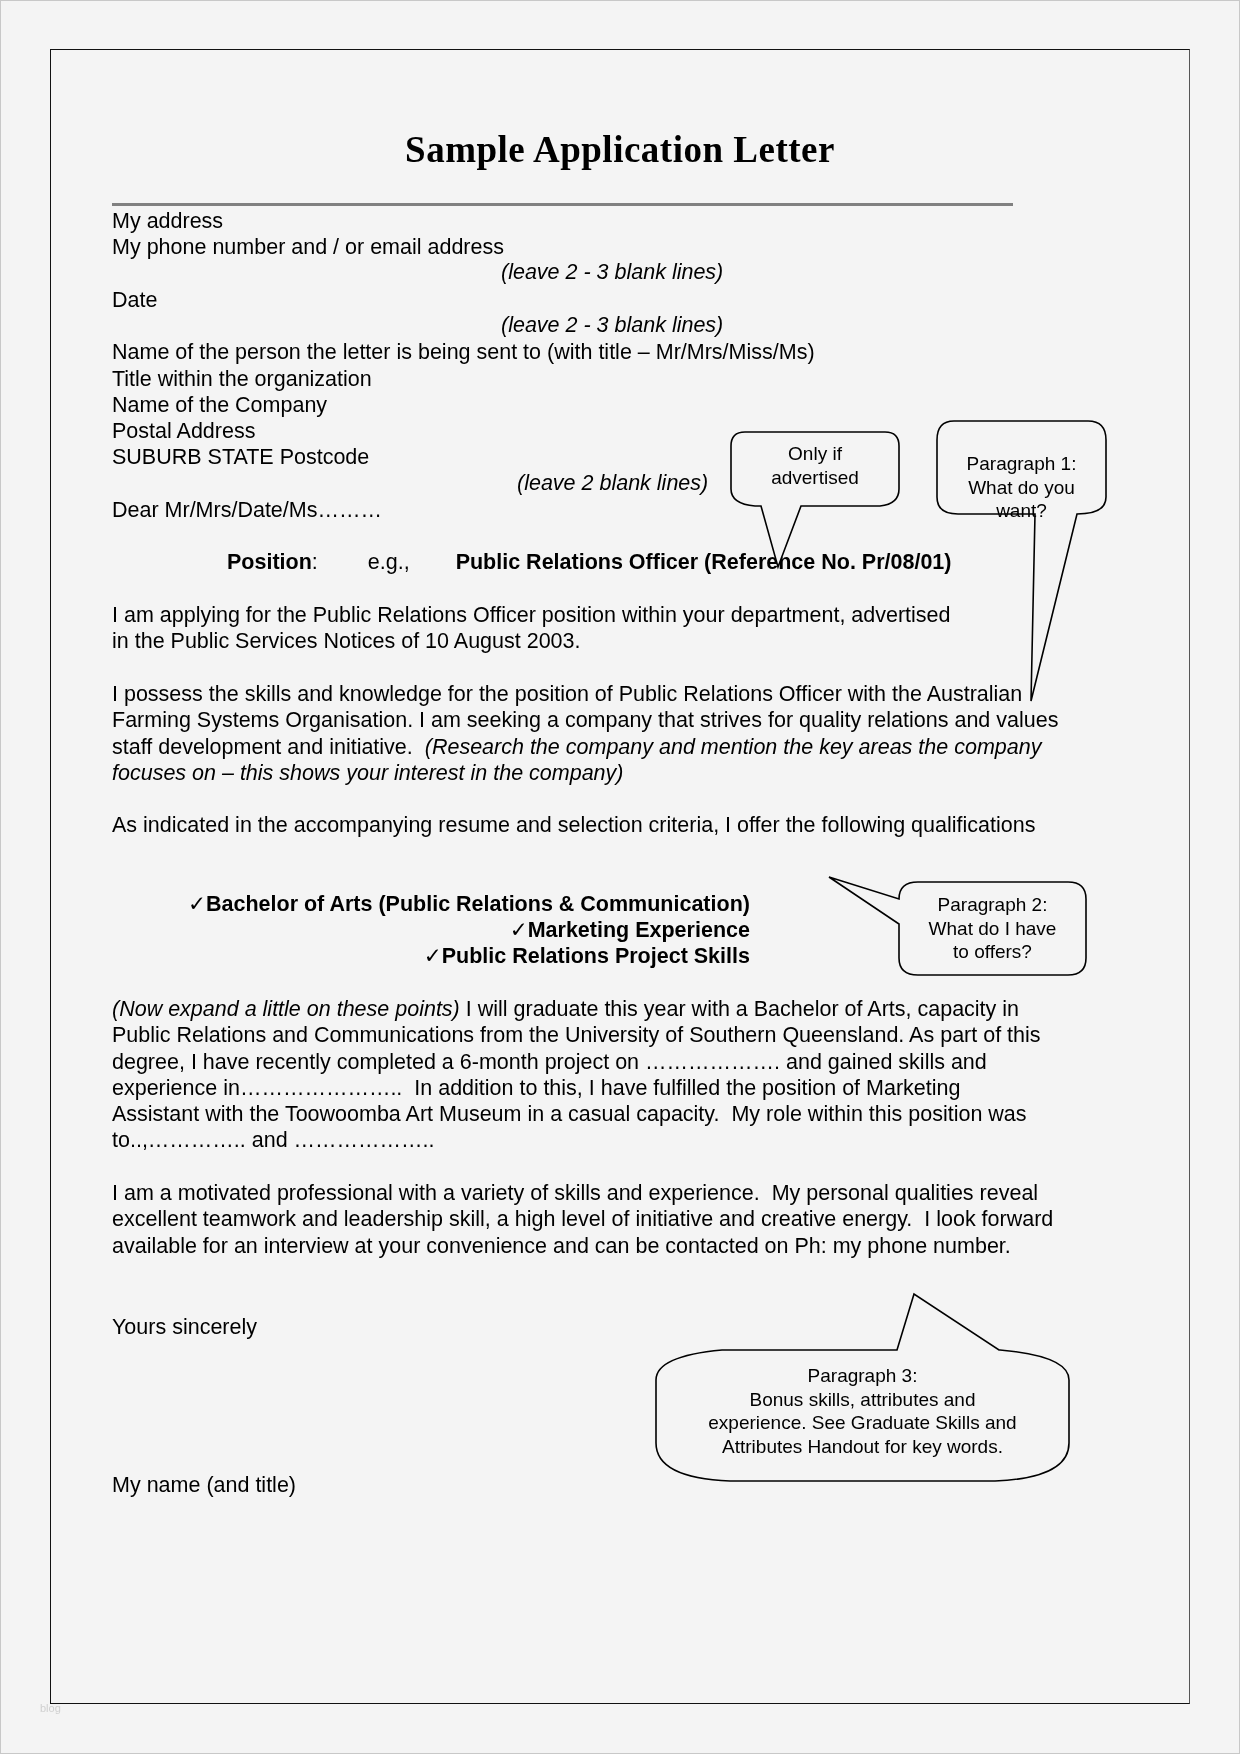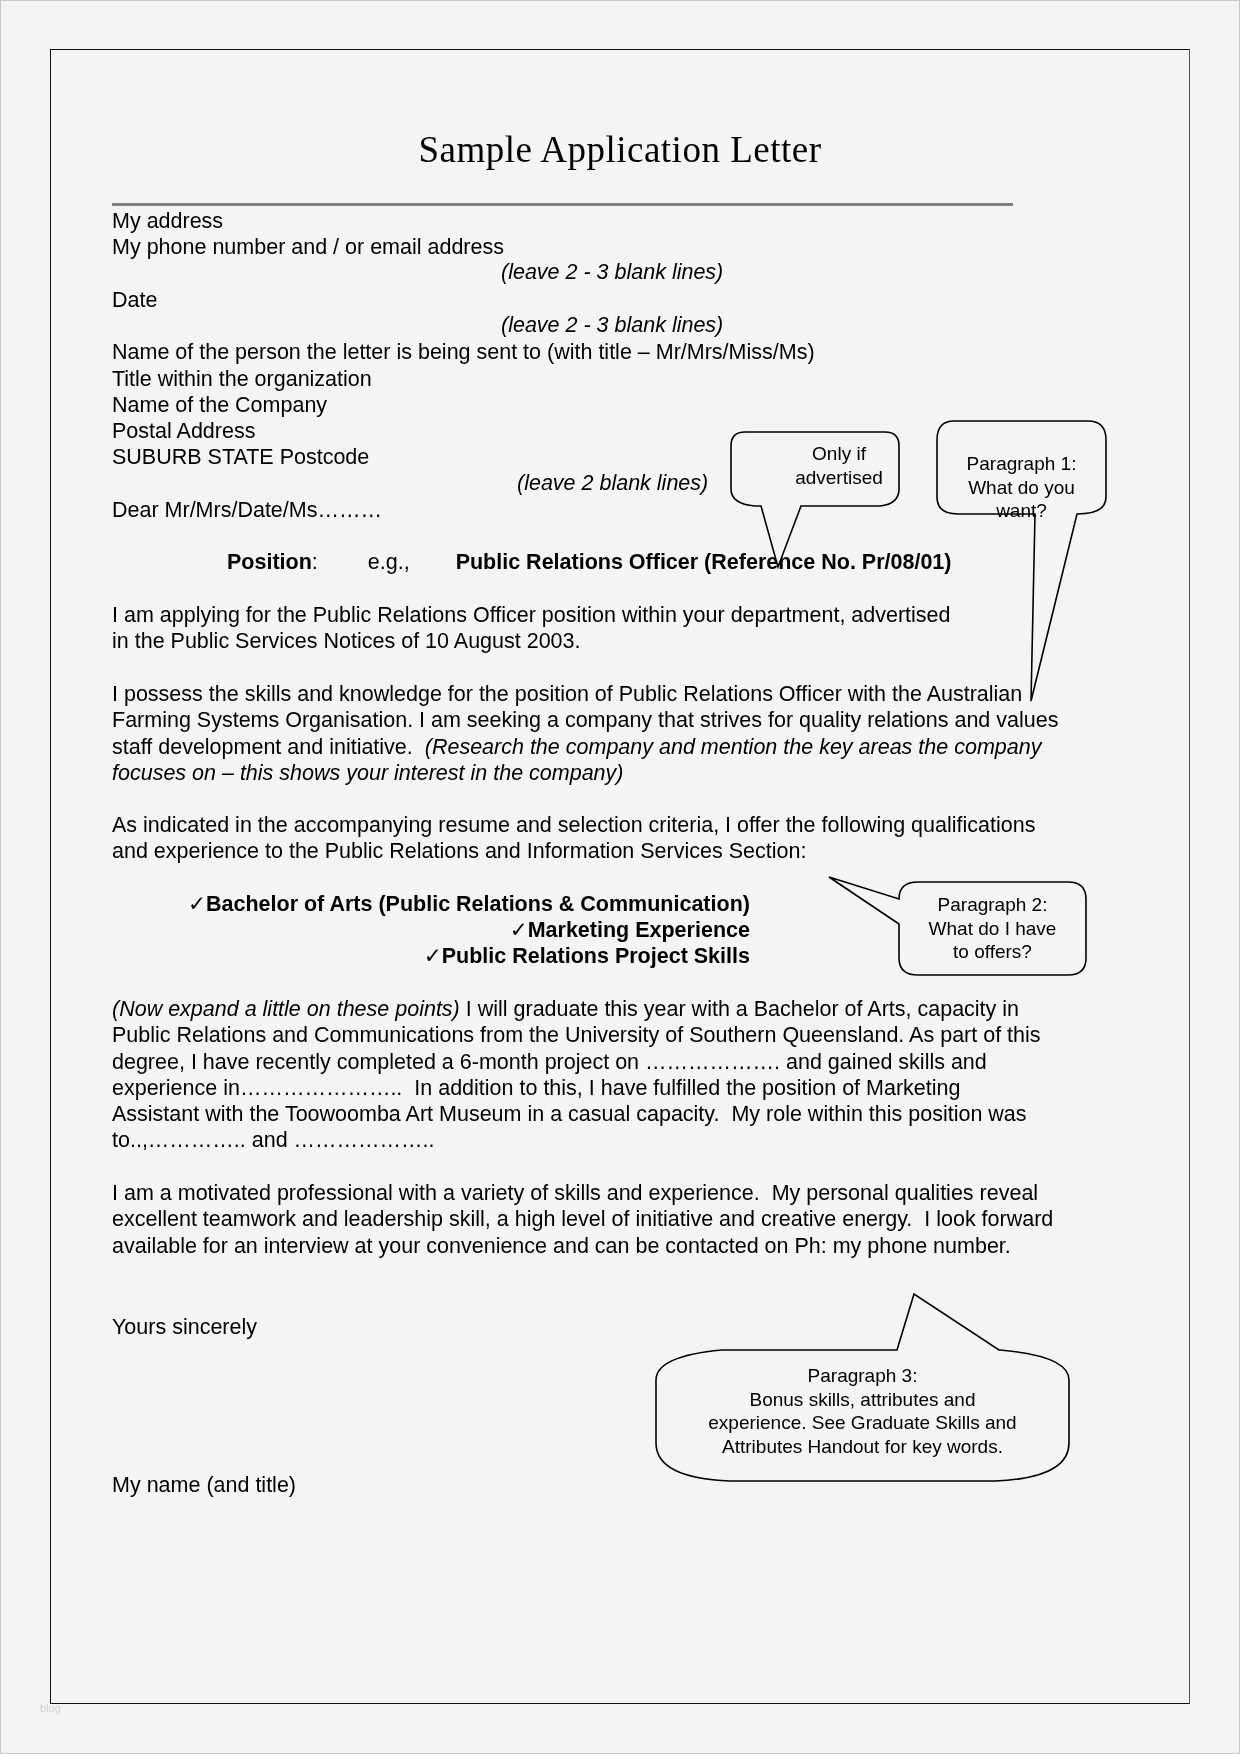--- a/index.html
+++ b/index.html
@@ -19,21 +19,21 @@
     .page-frame {
       position: absolute; left: 50px; top: 49px;
       width: 1138px; height: 1653px;
       border: 1.5px solid #111;
       border-right-color: #555;
     }
     .title {
       position: absolute; left: 0; width: 1240px; top: 128px;
       text-align: center;
       font-family: "Liberation Serif", serif;
-      font-weight: normal;
+      font-weight: bold;
       font-size: 37px;
       letter-spacing: 0.5px;
     }
     .rule {
       position: absolute; left: 112px; top: 203px;
       width: 901px; height: 3px; background: #808080;
     }
     .line {
       position: absolute; left: 112px;
       font-size: 21.5px; line-height: 26px;
@@ -103,21 +103,20 @@
 
 <div class="para" style="top:681px">
   <p>I possess the skills and knowledge for the position of Public Relations Officer with the Australian</p>
   <p>Farming Systems Organisation. I am seeking a company that strives for quality relations and values</p>
   <p><span style="white-space:pre">staff development and initiative.  </span><span class="it">(Research the company and mention the key areas the company</span></p>
   <p class="it">focuses on – this shows your interest in the company)</p>
 </div>
 
 <div class="para" style="top:812px">
   <p>As indicated in the accompanying resume and selection criteria, I offer the following qualifications</p>
-  <p>and experience to the Public Relations and Information Services Section:</p>
 </div>
 
 <div class="check-list">
   <div class="check-item">
     <span class="tick">✓</span><span>Bachelor of Arts (Public Relations &amp; Communication)</span>
   </div>
   <div class="check-item">
     <span class="tick">✓</span><span>Marketing Experience</span>
   </div>
   <div class="check-item">
@@ -147,21 +146,21 @@
 
   <path fill="#f4f4f4" stroke="#000" stroke-width="1.6" d="M745 432 Q731 432 731 446 L731 489 Q731 504 755 506 L761 506 L778 567 L801 506 L880 506 Q899 504 899 489 L899 446 Q899 432 885 432 Z"></path>
 
   <path fill="#f4f4f4" stroke="#000" stroke-width="1.6" d="M954 421 Q937 421 937 440 L937 497 Q937 514 958 514 L1035 514 L1031 701 L1077 514 Q1106 514 1106 497 L1106 440 Q1106 421 1088 421 Z"></path>
 
   <path fill="#f4f4f4" stroke="#000" stroke-width="1.6" d="M918 882 Q899 882 899 899 L829 877 L899 924 L899 958 Q899 975 918 975 L1068 975 Q1086 975 1086 958 L1086 899 Q1086 882 1068 882 Z"></path>
 
   <path fill="#f4f4f4" stroke="#000" stroke-width="1.6" d="M722 1350 Q656 1356 656 1380 L656 1443 Q656 1478 730 1481 L995 1481 Q1069 1478 1069 1443 L1069 1380 Q1069 1356 1000 1350 L999 1350 L914 1294 L897 1350 Z"></path>
 </svg>
 
-<div class="callout-text" style="left:755px; top:442px; width:168px">
+<div class="callout-text" style="left:731px; top:442px; width:168px">
   <div>Only if</div>
   <div>advertised</div>
 </div>
 <div class="callout-text" style="left:937px; top:452px; width:169px">
   <div>Paragraph 1:</div>
   <div>What do you</div>
   <div>want?</div>
 </div>
 <div class="callout-text" style="left:899px; top:893px; width:187px">
   <div>Paragraph 2:</div>

